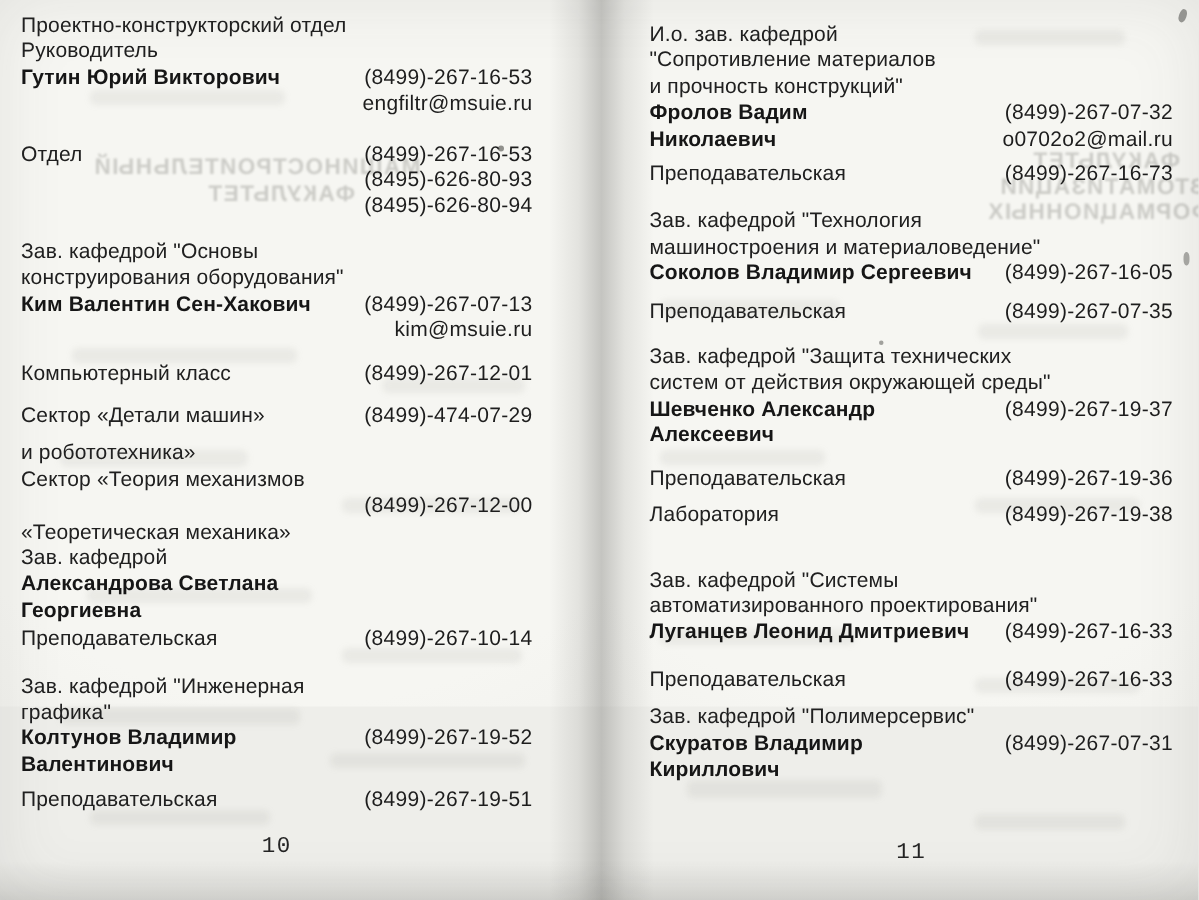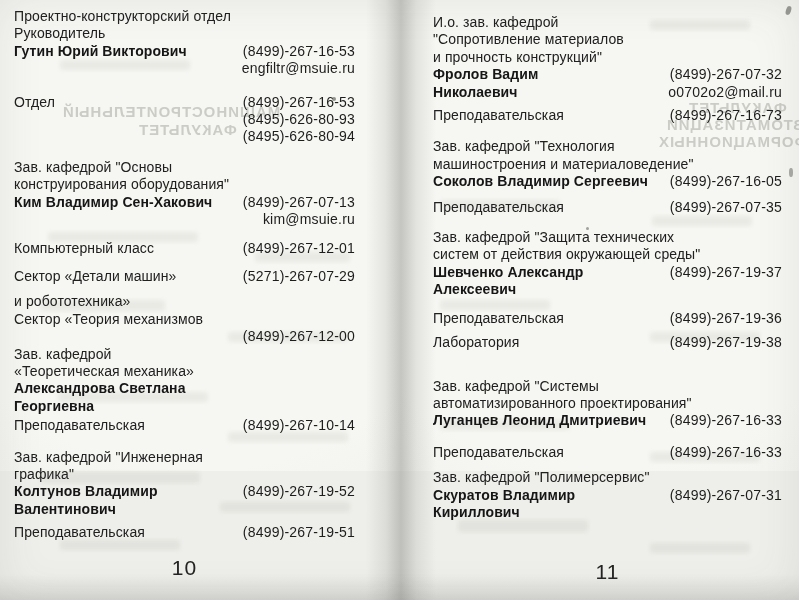--- a/index.html
+++ b/index.html
@@ -55,21 +55,21 @@
   .page-right .entry:nth-child(3){margin-top:14px;}
   .page-right .entry:nth-child(4){margin-top:8px;}
   .page-right .entry:nth-child(5){margin-top:13px;}
   .page-right .entry:nth-child(6){margin-top:11px;}
   .page-right .entry:nth-child(7){margin-top:7px;}
   .page-right .entry:nth-child(8){margin-top:26px;}
   .page-right .entry:nth-child(9){margin-top:14px;}
   .page-right .entry:nth-child(10){margin-top:8px;}
   .page-right .entry:nth-child(11){margin-top:14px;}
   .pagenum{
-    position:absolute;z-index:2;text-align:center;font-size:21px;color:#242424;letter-spacing:1px;
+    position:absolute;z-index:2;text-align:center;font-size:15px;color:#242424;letter-spacing:1px;font-family:Liberation Mono, monospace;
   }
   .page-left .pagenum{top:556px;left:14px;right:45px;}
   .page-right .pagenum{top:560px;left:33px;right:17px;}
   
   .bleed{
     position:absolute;z-index:1;transform:scaleX(-1);
     font-weight:700;font-size:15px;letter-spacing:1px;
     color:rgba(105,105,100,0.30);filter:blur(0.7px);white-space:nowrap;
   }
   .page-left .bleed.b0{left:62px;top:103px;}
@@ -158,61 +158,61 @@
         <div class="entry">
           <div class="row">
             <span class="cl">Зав. кафедрой "Основы</span>
             <span class="cr"></span>
           </div>
           <div class="row">
             <span class="cl">конструирования оборудования"</span>
             <span class="cr"></span>
           </div>
           <div class="row">
-            <span class="cl bold">Ким Владимир Сен-Хакович</span>
+            <span class="cl bold">Ким Валентин Сен-Хакович</span>
             <span class="cr">(8499)-267-07-13</span>
           </div>
           <div class="row">
             <span class="cl"></span>
             <span class="cr">kim@msuie.ru</span>
           </div>
         </div>
         <div class="entry">
           <div class="row">
             <span class="cl">Компьютерный класс</span>
             <span class="cr">(8499)-267-12-01</span>
           </div>
         </div>
         <div class="entry">
           <div class="row">
             <span class="cl">Сектор «Детали машин»</span>
-            <span class="cr">(5271)-267-07-29</span>
+            <span class="cr">(8499)-474-07-29</span>
           </div>
         </div>
         <div class="entry">
           <div class="row">
             <span class="cl">и робототехника»</span>
             <span class="cr"></span>
           </div>
           <div class="row">
             <span class="cl">Сектор «Теория механизмов</span>
             <span class="cr"></span>
           </div>
           <div class="row">
             <span class="cl"></span>
             <span class="cr">(8499)-267-12-00</span>
           </div>
         </div>
         <div class="entry">
           <div class="row">
+            <span class="cl">«Теоретическая механика»</span>
+            <span class="cr"></span>
+          </div>
+          <div class="row">
             <span class="cl">Зав. кафедрой</span>
-            <span class="cr"></span>
-          </div>
-          <div class="row">
-            <span class="cl">«Теоретическая механика»</span>
             <span class="cr"></span>
           </div>
           <div class="row">
             <span class="cl bold">Александрова Светлана</span>
           </div>
           <div class="row">
             <span class="cl bold">Георгиевна</span>
             <span class="cr"></span>
           </div>
         </div>

